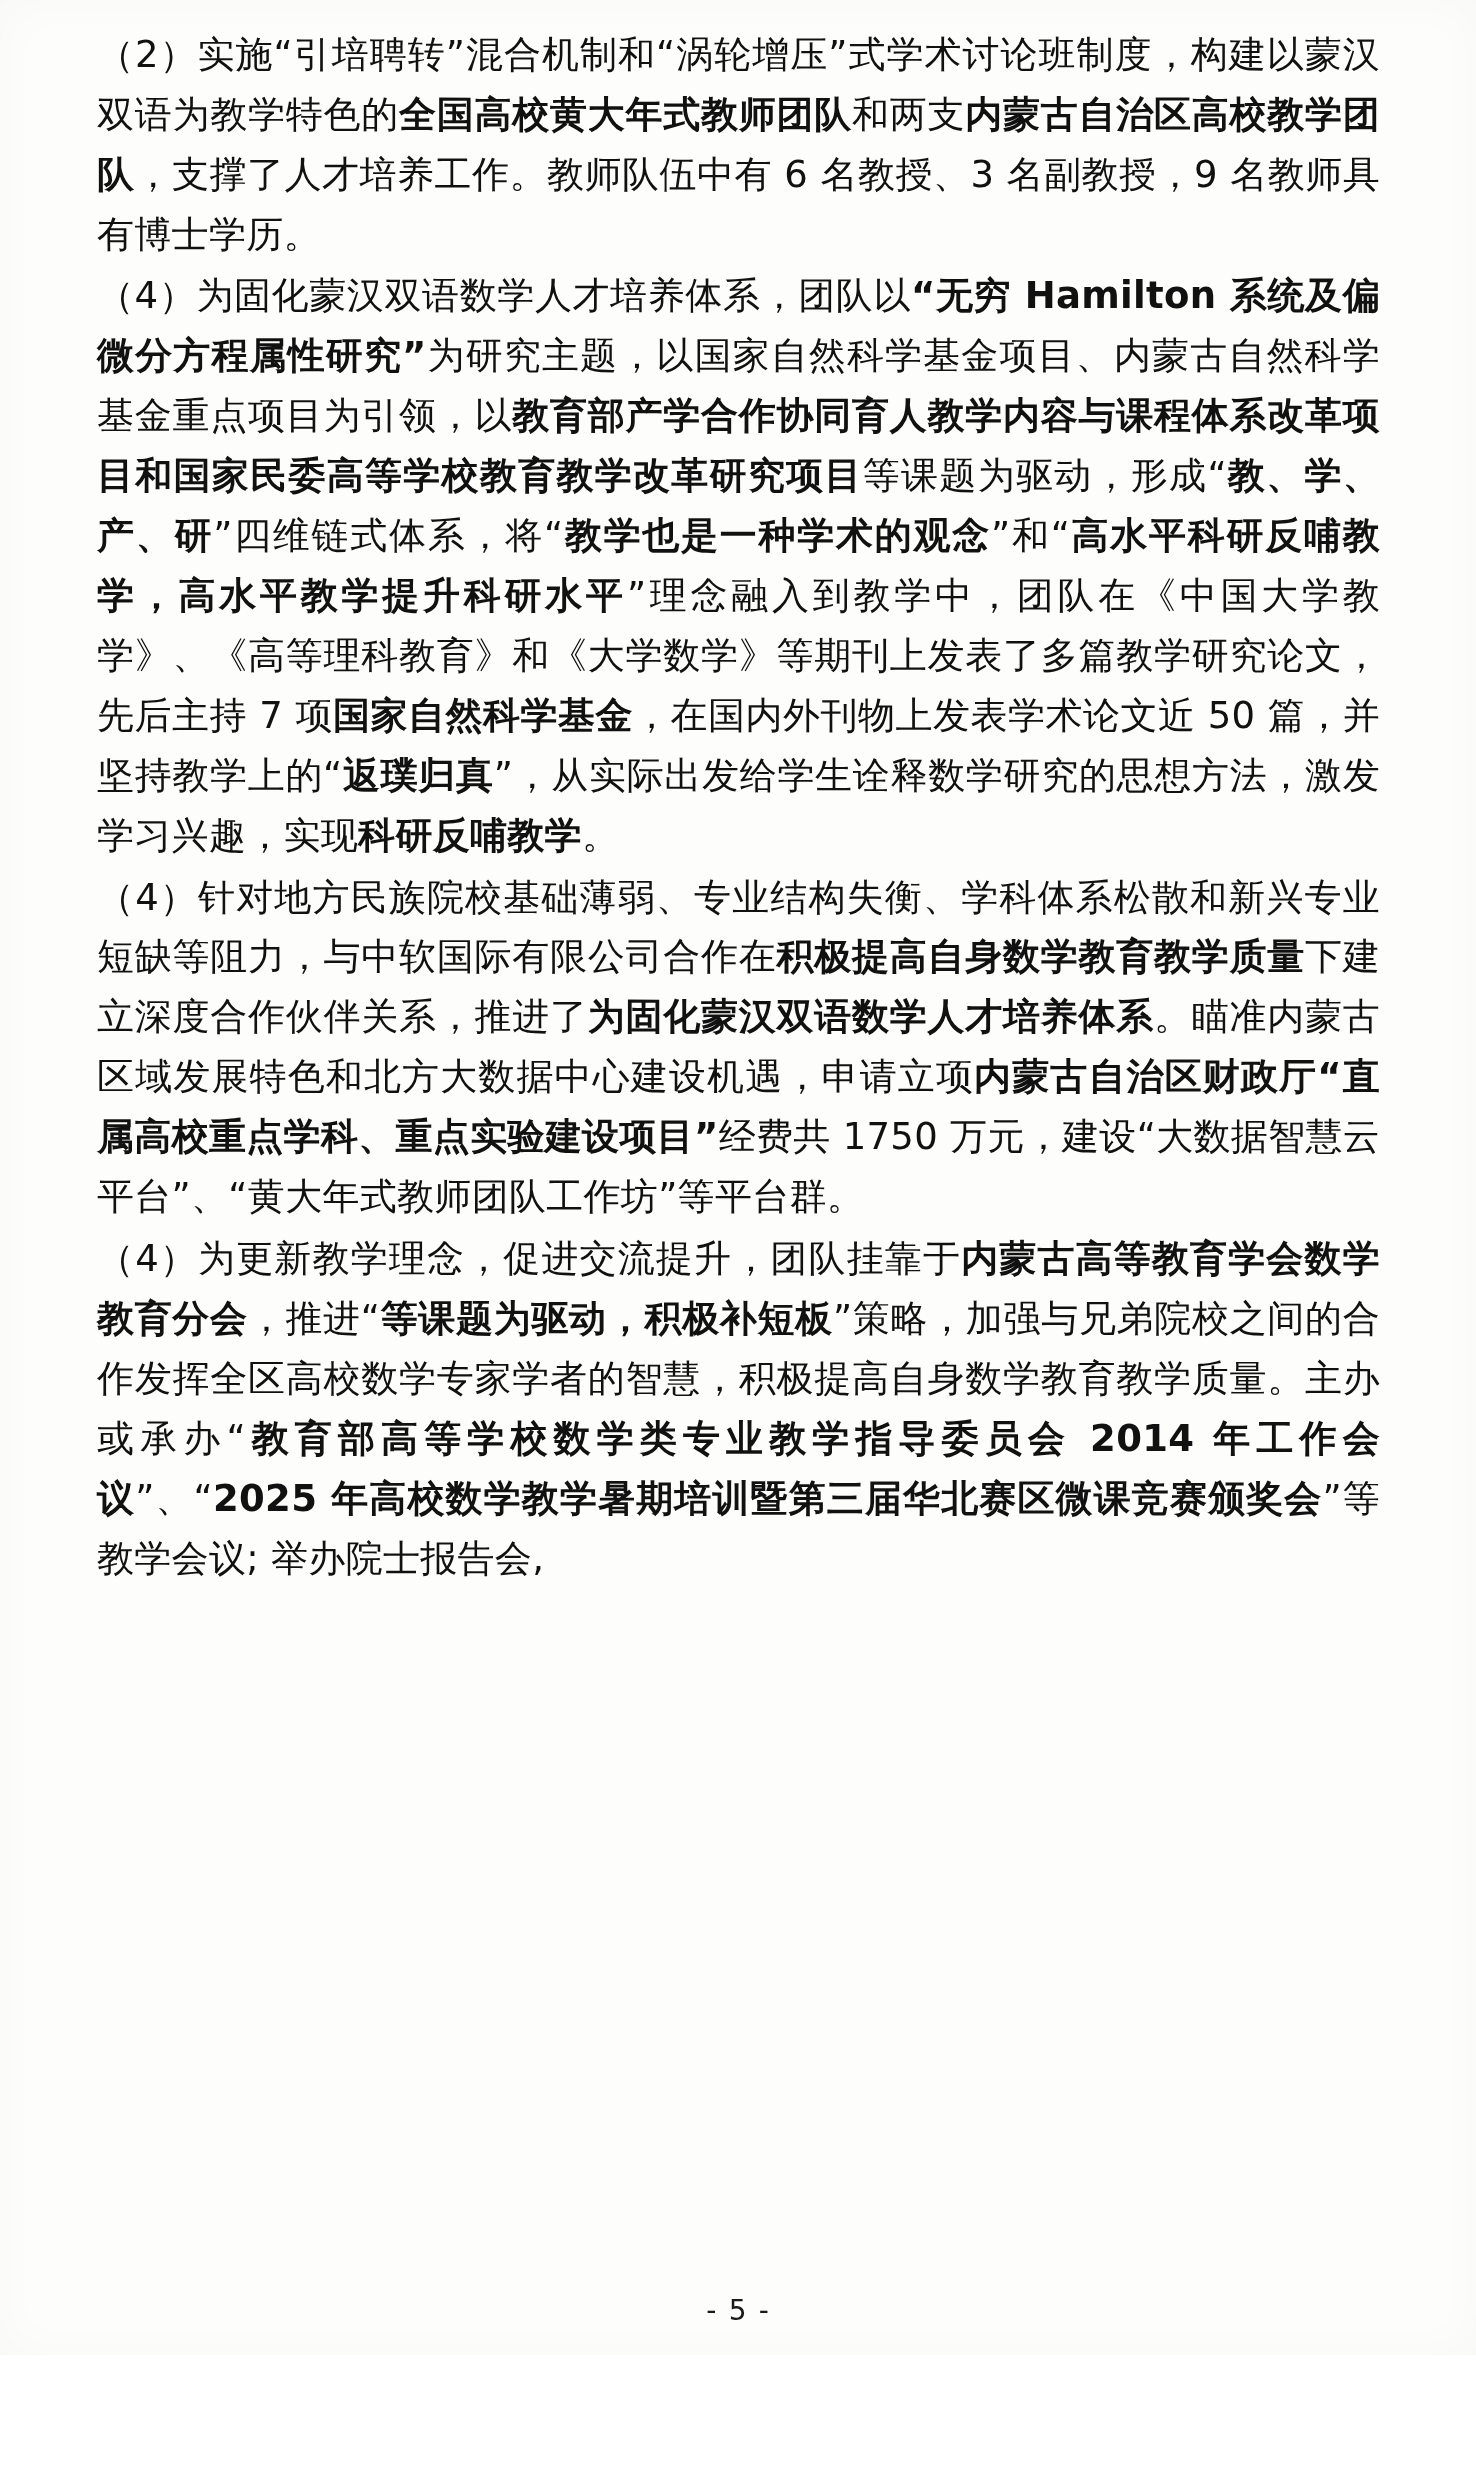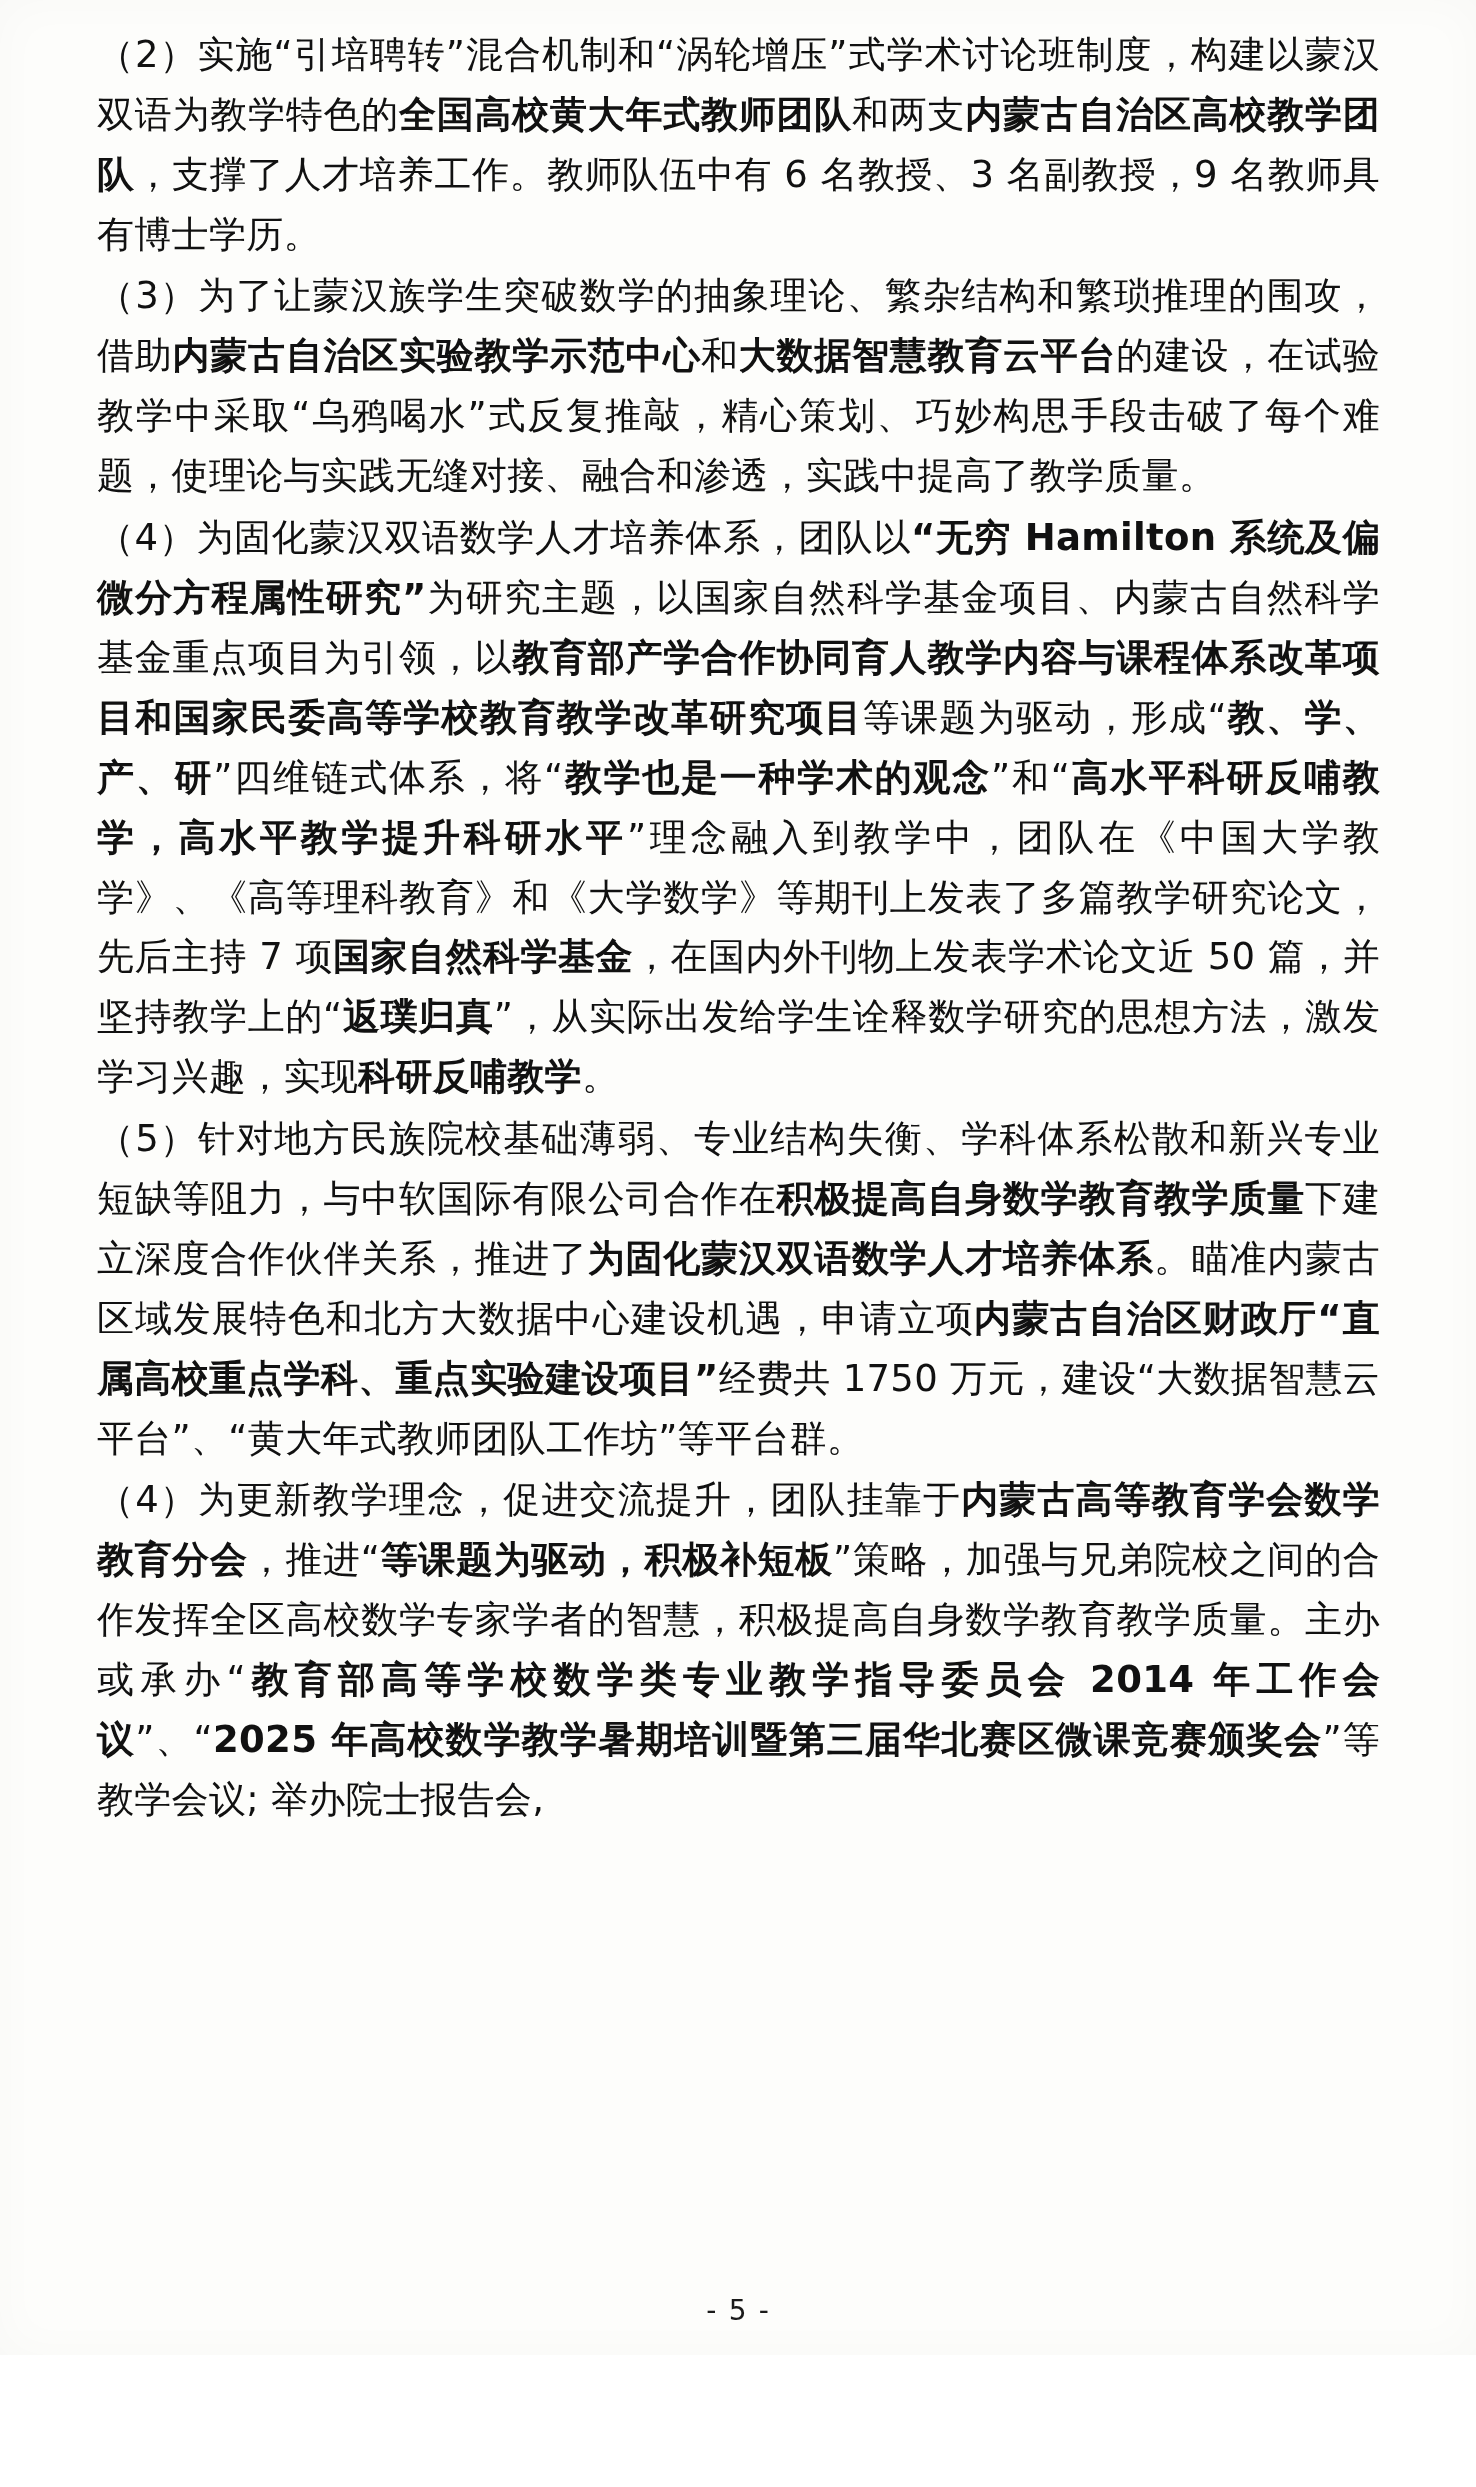--- a/index.html
+++ b/index.html
@@ -52,20 +52,19 @@
     pointer-events: none;
     box-shadow: inset 0 0 50px rgba(0,0,0,0.025);
   }
 </style>
 </head>
 <body>
 
 <div class="page">
   <div class="body-text" id="body-container">
       <p class="para"><span>（2）实施“引培聘转”混合机制和“涡轮增压”式学术讨论班制度，构建以蒙汉双语为教学特色的</span><span class="b">全国高校黄大年式教师团队</span><span>和两支</span><span class="b">内蒙古自治区高校教学团队</span><span>，支撑了人才培养工作。教师队伍中有 6 名教授、3 名副教授，9 名教师具有博士学历。</span></p>
-      <p class="para"><span>（3）为了让蒙汉族学生突破数学的抽象理论、繁杂结构和繁琐推理的围攻，借助</span><span class="b">内蒙古自治区实验教学示范中心</span><span>和</span><span class="b">大数据智慧教育云平台</span><span>的建设，在试验教学中采取“乌鸦喝水”式反复推敲，精心策划、巧妙构思手段击破了每个难题，使理论与实践无缝对接、融合和渗透，实践中提高了教学质量。</span></p>
       <p class="para"><span>（4）为固化蒙汉双语数学人才培养体系，团队以</span><span class="b">“无穷 Hamilton 系统及偏微分方程属性研究”</span><span>为研究主题，以国家自然科学基金项目、内蒙古自然科学基金重点项目为引领，以</span><span class="b">教育部产学合作协同育人教学内容与课程体系改革项目和国家民委高等学校教育教学改革研究项目</span><span>等课题为驱动，形成“</span><span class="b">教、学、产、研</span><span>”四维链式体系，将“</span><span class="b">教学也是一种学术的观念</span><span>”和“</span><span class="b">高水平科研反哺教学，高水平教学提升科研水平</span><span>”理念融入到教学中，团队在《中国大学教学》、《高等理科教育》和《大学数学》等期刊上发表了多篇教学研究论文，先后主持 7 项</span><span class="b">国家自然科学基金</span><span>，在国内外刊物上发表学术论文近 50 篇，并坚持教学上的“</span><span class="b">返璞归真</span><span>”，从实际出发给学生诠释数学研究的思想方法，激发学习兴趣，实现</span><span class="b">科研反哺教学</span><span>。</span></p>
-      <p class="para"><span>（5）针对地方民族院校基础薄弱、专业结构失衡、学科体系松散和新兴专业短缺等阻力，与中软国际有限公司合作在</span><span class="b">积极提高自身数学教育教学质量</span><span>下建立深度合作伙伴关系，推进了</span><span class="b">为固化蒙汉双语数学人才培养体系</span><span>。瞄准内蒙古区域发展特色和北方大数据中心建设机遇，申请立项</span><span class="b">内蒙古自治区财政厅“直属高校重点学科、重点实验建设项目”</span><span>经费共 1750 万元，建设“大数据智慧云平台”、“黄大年式教师团队工作坊”等平台群。</span></p>
+      <p class="para"><span>（4）针对地方民族院校基础薄弱、专业结构失衡、学科体系松散和新兴专业短缺等阻力，与中软国际有限公司合作在</span><span class="b">积极提高自身数学教育教学质量</span><span>下建立深度合作伙伴关系，推进了</span><span class="b">为固化蒙汉双语数学人才培养体系</span><span>。瞄准内蒙古区域发展特色和北方大数据中心建设机遇，申请立项</span><span class="b">内蒙古自治区财政厅“直属高校重点学科、重点实验建设项目”</span><span>经费共 1750 万元，建设“大数据智慧云平台”、“黄大年式教师团队工作坊”等平台群。</span></p>
       <p class="para"><span>（4）为更新教学理念，促进交流提升，团队挂靠于</span><span class="b">内蒙古高等教育学会数学教育分会</span><span>，推进“</span><span class="b">等课题为驱动，积极补短板</span><span>”策略，加强与兄弟院校之间的合作发挥全区高校数学专家学者的智慧，积极提高自身数学教育教学质量。主办或承办“</span><span class="b">教育部高等学校数学类专业教学指导委员会 2014 年工作会议</span><span>”、“</span><span class="b">2025 年高校数学教学暑期培训暨第三届华北赛区微课竞赛颁奖会</span><span>”等教学会议; 举办院士报告会,</span></p>
     </div>
   <div class="page-number">- 5 -</div>
 </div>
 
 
 </body></html>

